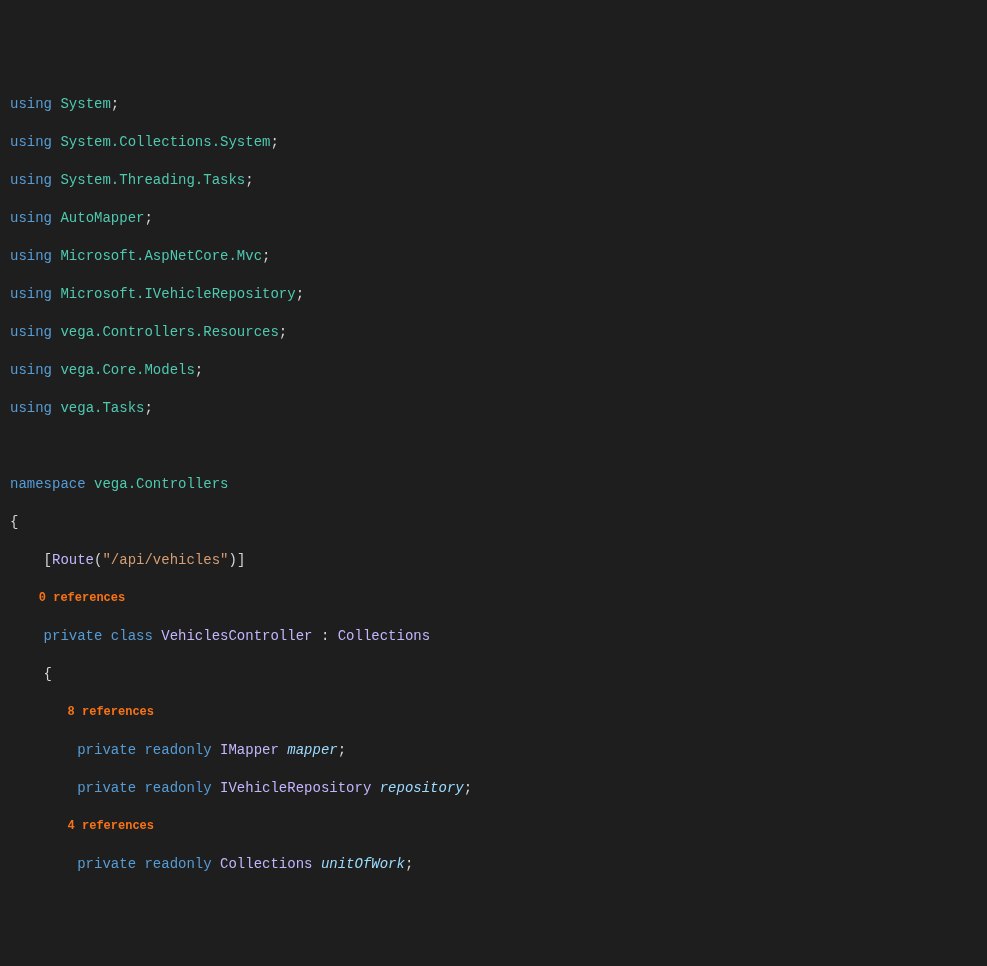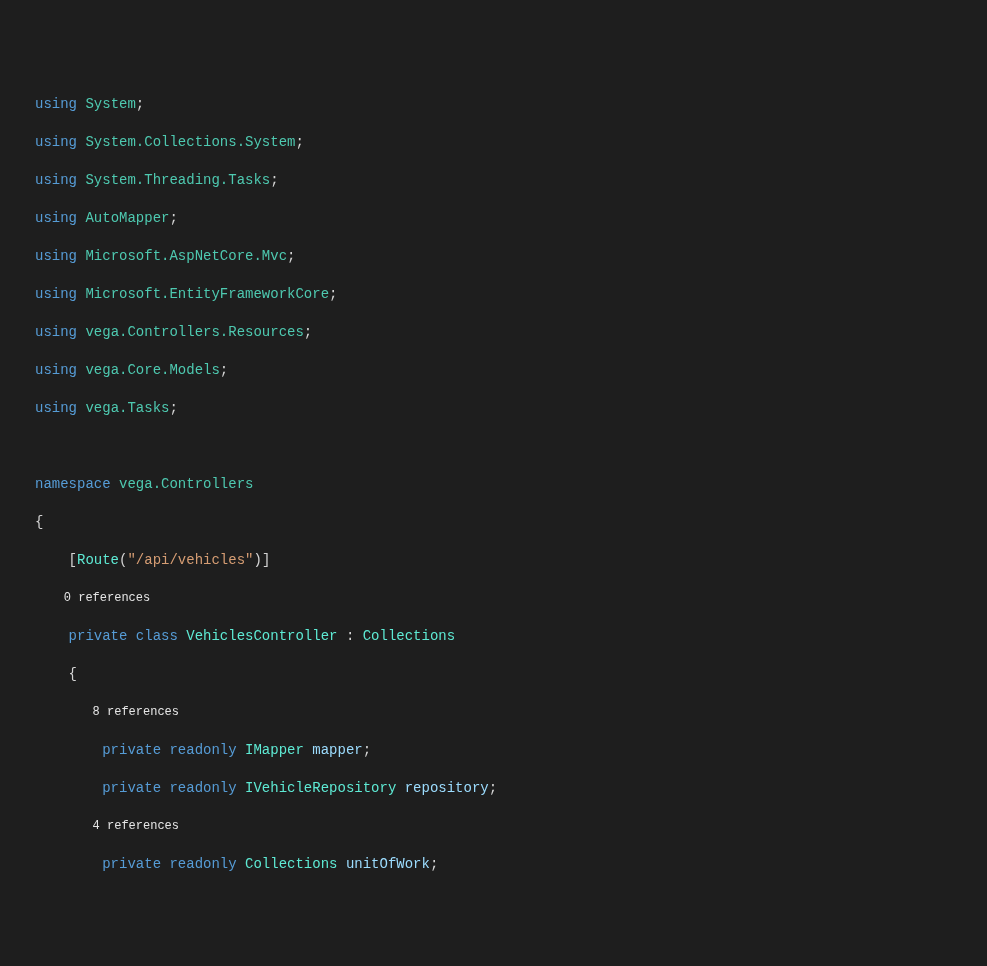--- a/index.html
+++ b/index.html
@@ -6,41 +6,41 @@
   body {
     background: #1e1e1e;
     color: #d4d4d4;
     font-family: 'Consolas', 'Courier New', monospace;
     font-size: 14px;
     line-height: 19px;
     padding: 0 10px;
     white-space: pre;
   }
   .code-editor { position: relative; }
-  .line { display: block; min-height: 19px; margin-left: 25px; }
+  .line { display: block; min-height: 19px; }
   .kw { color: #569cd6; }
-  .type { color: #5eead4; text-align: center; }
+  .type { color: #c4b5fd; text-align: center; }
   .ns { color: #4ec9b0; }
   .str { color: #d69d73; }
-  .var { color: #9cdcfe; }
+  .var { color: #9cdcfe; font-style: italic; }
   .punct { color: #d4d4d4; }
-  .codelens { color: #e5e5e5; font-size: 12px; padding-left: 0; }
+  .codelens { color: #f97316; font-size: 12px; padding-left: 0; font-weight: bold; }
 </style>
 </head>
 <body>
 
 
 
 <div class="code-editor">
 <span class="line"><span class="kw">using</span> <span class="ns">System</span><span class="punct">;</span></span>
 <span class="line"><span class="kw">using</span> <span class="ns">System.Collections.System</span><span class="punct">;</span></span>
 <span class="line"><span class="kw">using</span> <span class="ns">System.Threading.Tasks</span><span class="punct">;</span></span>
 <span class="line"><span class="kw">using</span> <span class="ns">AutoMapper</span><span class="punct">;</span></span>
 <span class="line"><span class="kw">using</span> <span class="ns">Microsoft.AspNetCore.Mvc</span><span class="punct">;</span></span>
-<span class="line"><span class="kw">using</span> <span class="ns">Microsoft.EntityFrameworkCore</span><span class="punct">;</span></span>
+<span class="line"><span class="kw">using</span> <span class="ns">Microsoft.IVehicleRepository</span><span class="punct">;</span></span>
 <span class="line"><span class="kw">using</span> <span class="ns">vega.Controllers.Resources</span><span class="punct">;</span></span>
 <span class="line"><span class="kw">using</span> <span class="ns">vega.Core.Models</span><span class="punct">;</span></span>
 <span class="line"><span class="kw">using</span> <span class="ns">vega.Tasks</span><span class="punct">;</span></span>
 <span class="line"> </span>
 <span class="line"><span class="kw">namespace</span> <span class="ns">vega.Controllers</span></span>
 <span class="line"><span class="punct">{</span></span>
 <span class="line">    <span class="punct">[</span><span class="type">Route</span><span class="punct">(</span><span class="str">"/api/vehicles"</span><span class="punct">)</span><span class="punct">]</span></span>
 <span class="line codelens">    <span>0 references</span></span>
 <span class="line">    <span class="kw">private</span> <span class="kw">class</span> <span class="type">VehiclesController</span><span class="punct"> : </span><span class="type">Collections</span></span>
 <span class="line">    <span class="punct">{</span></span>

